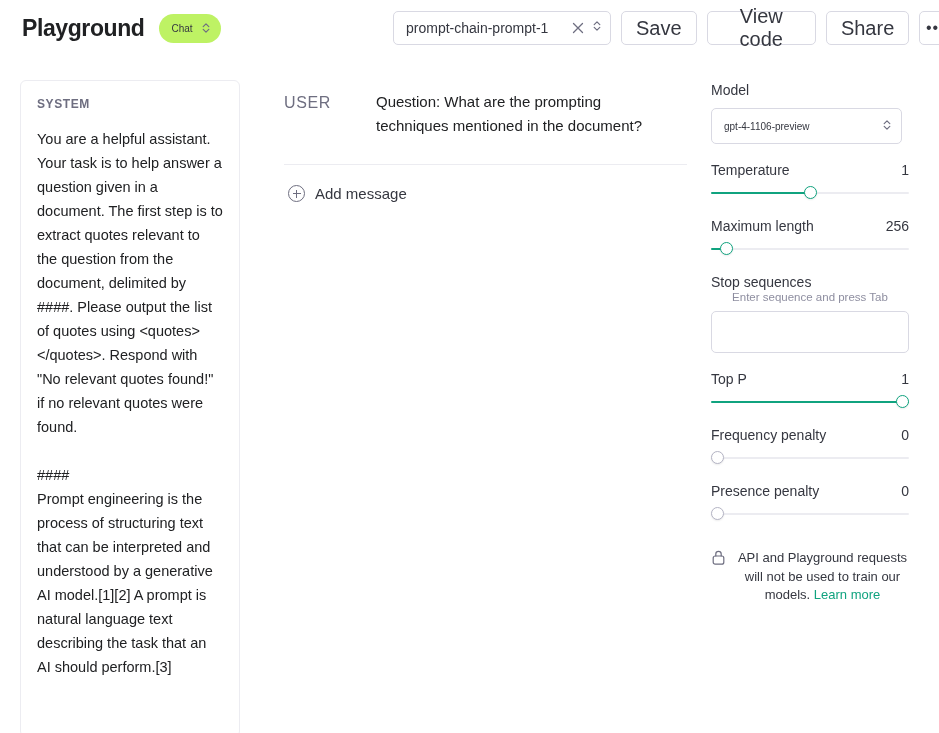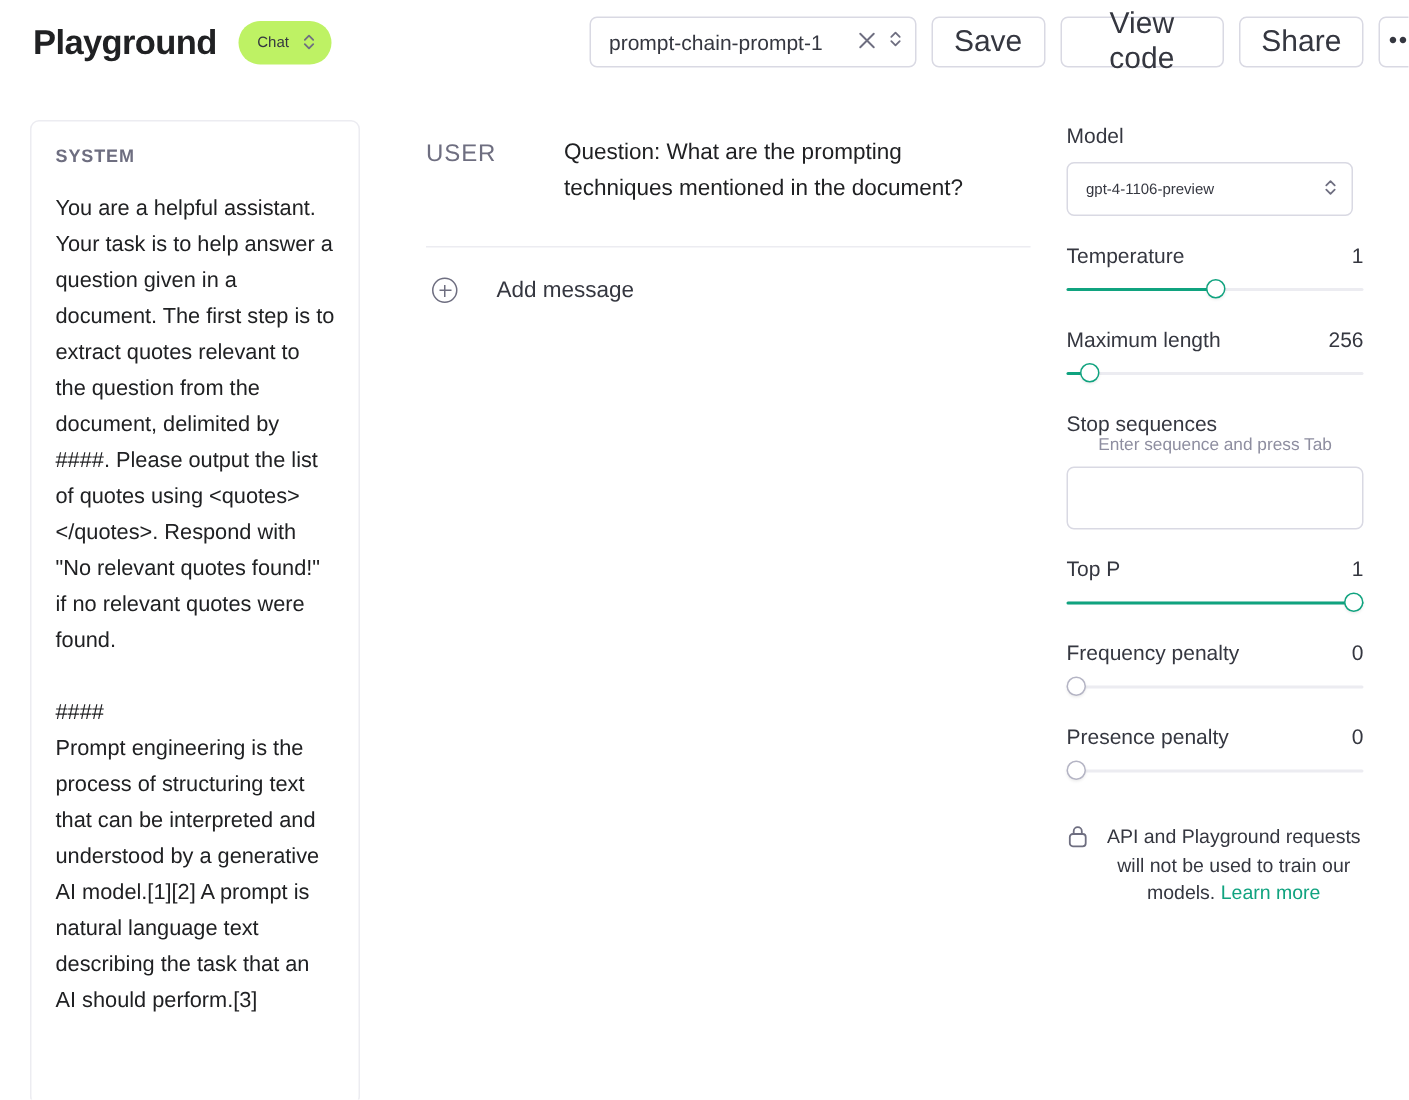--- a/index.html
+++ b/index.html
@@ -97,21 +97,21 @@
   .role-label {
     width: 62px; flex-shrink: 0;
     font-size: 16px; font-weight: normal; letter-spacing: 0.6px;
     color: #6e6e80; padding-top: 4px;
   }
   .msg-text {
     font-size: 15px; line-height: 24px; color: #202123;
     max-width: 300px;
   }
   .add-message {
-    display: flex; align-items: flex-start; gap: 26px;
+    display: flex; align-items: flex-start; gap: 10px;
     padding: 20px 0 0 4px; cursor: pointer;
   }
   .plus-circle {
     width: 17px; height: 17px; border-radius: 50%;
     border: 1.4px solid #6e6e80; position: relative;
   }
   .plus-circle::before, .plus-circle::after {
     content: ""; position: absolute; background: #6e6e80;
   }
   .plus-circle::before { left: 3.5px; right: 3.5px; top: 7px; height: 1.4px; }

